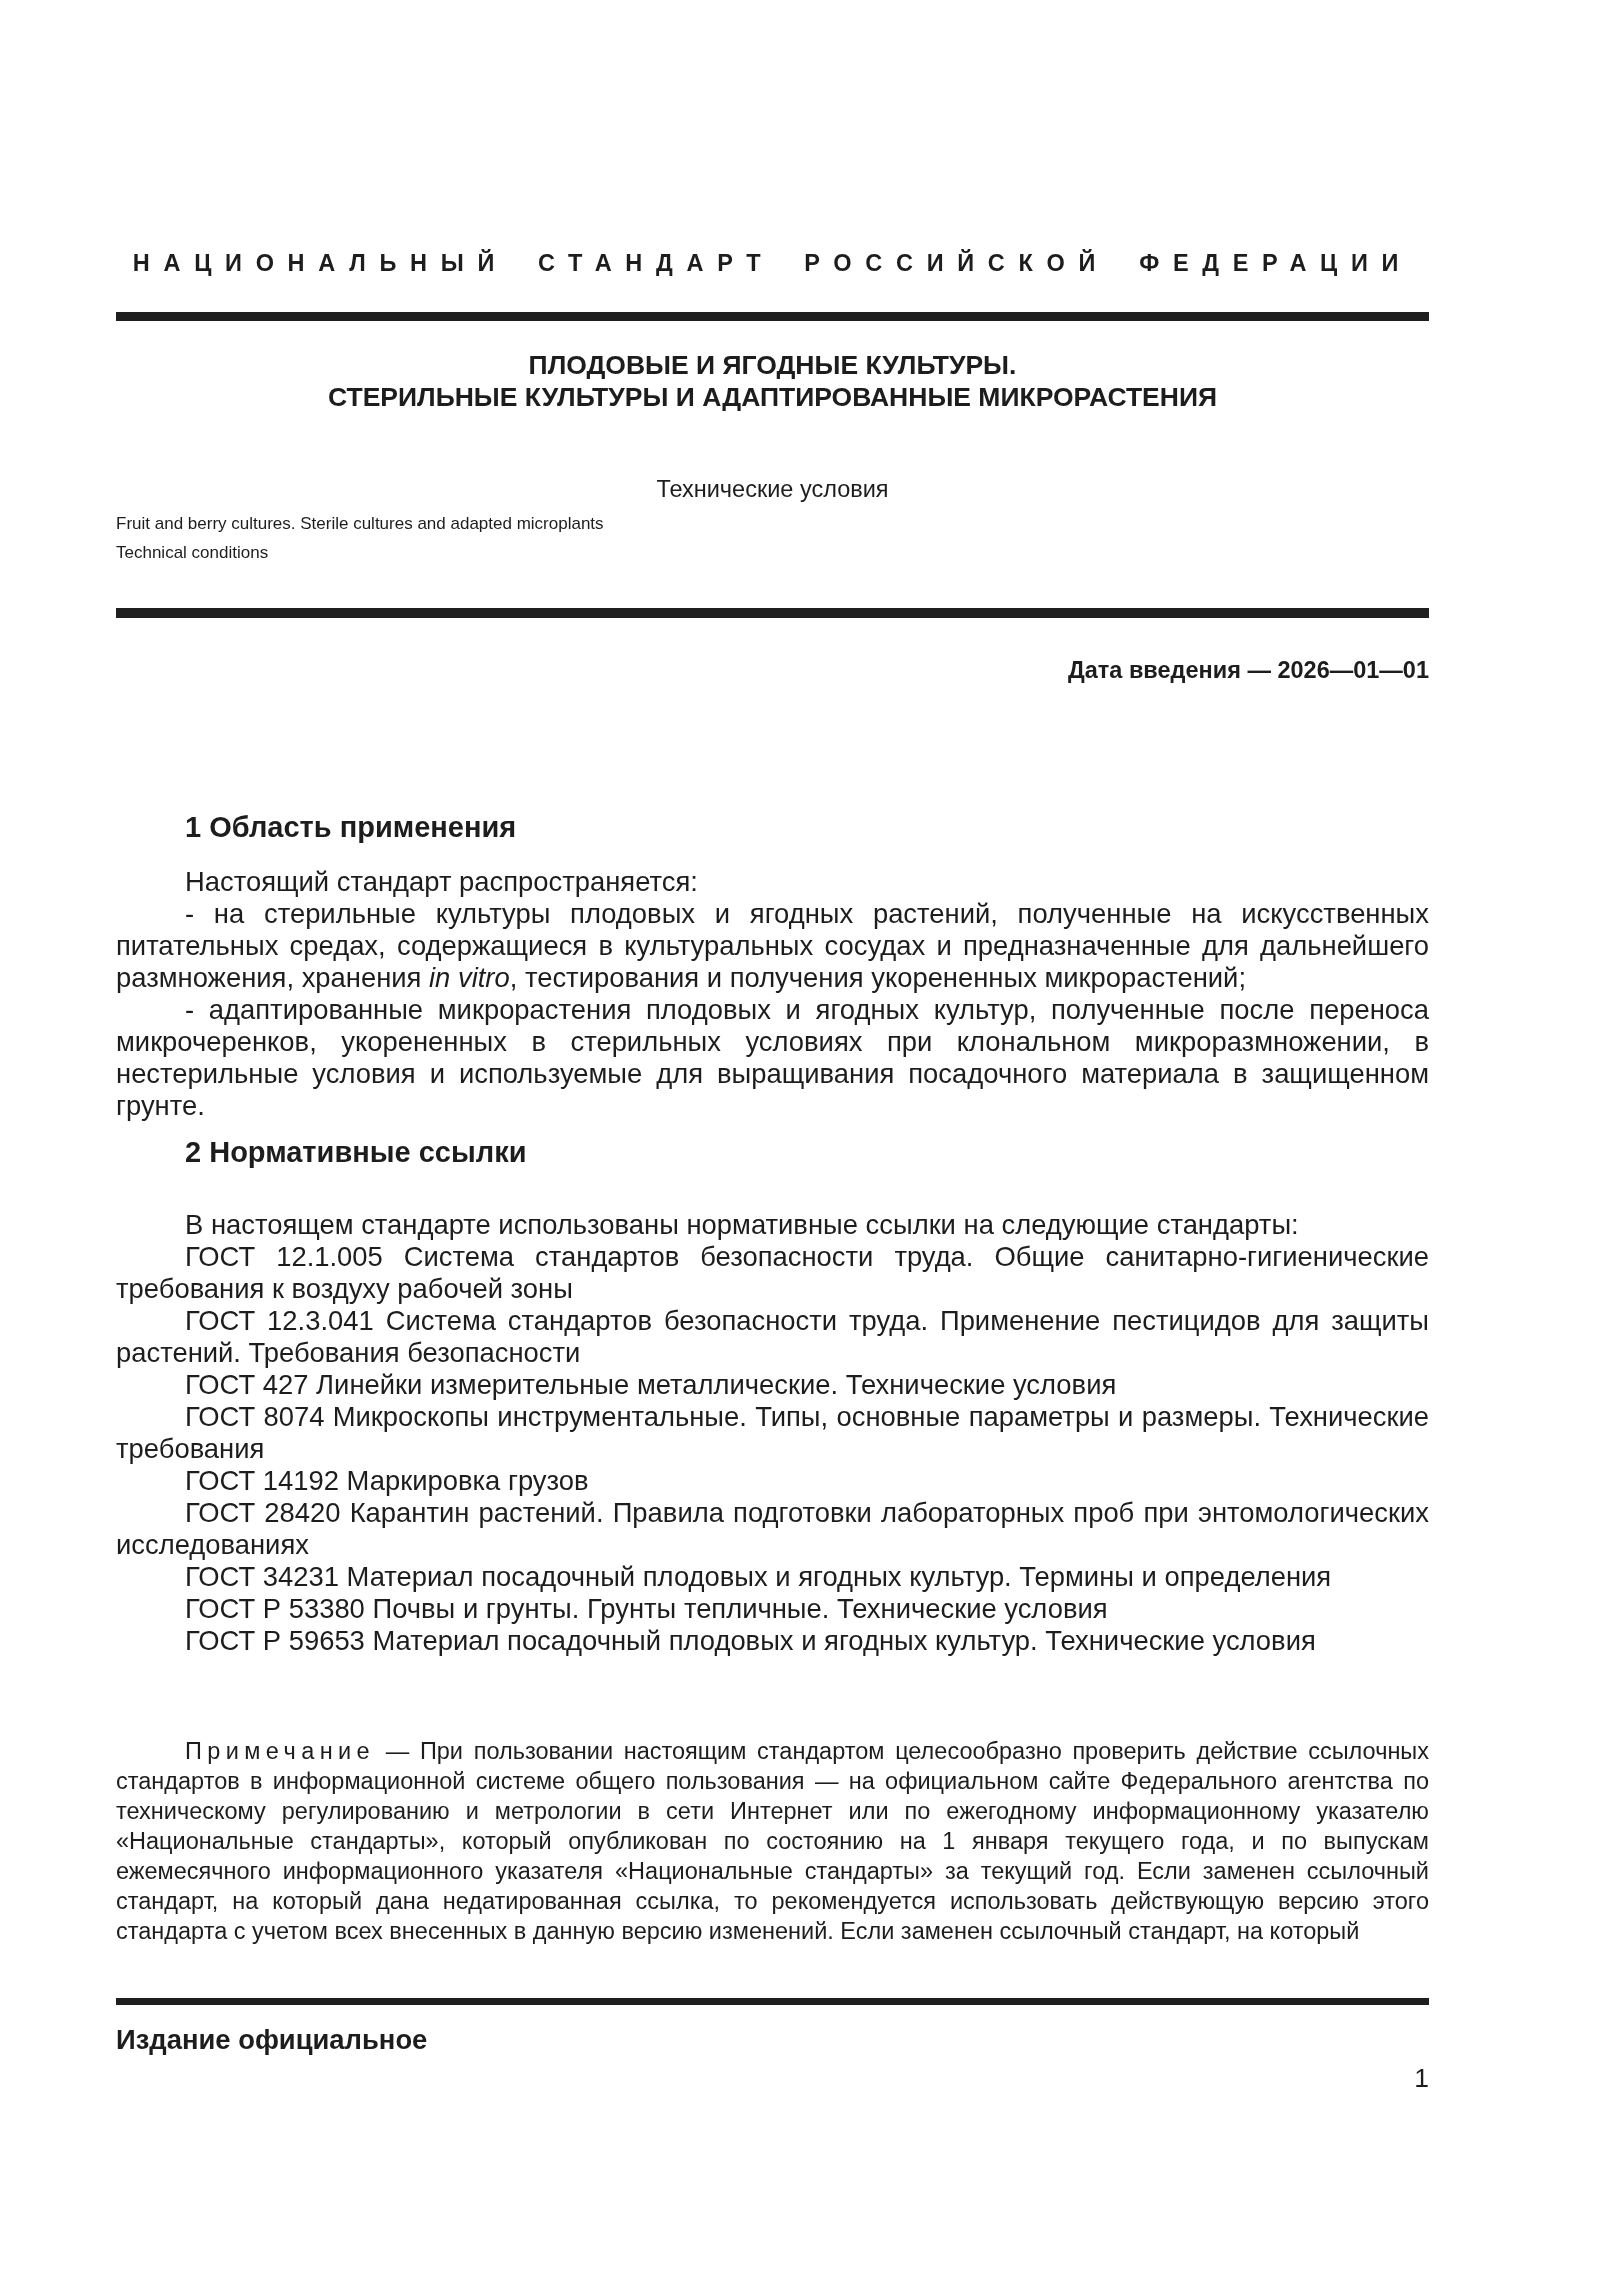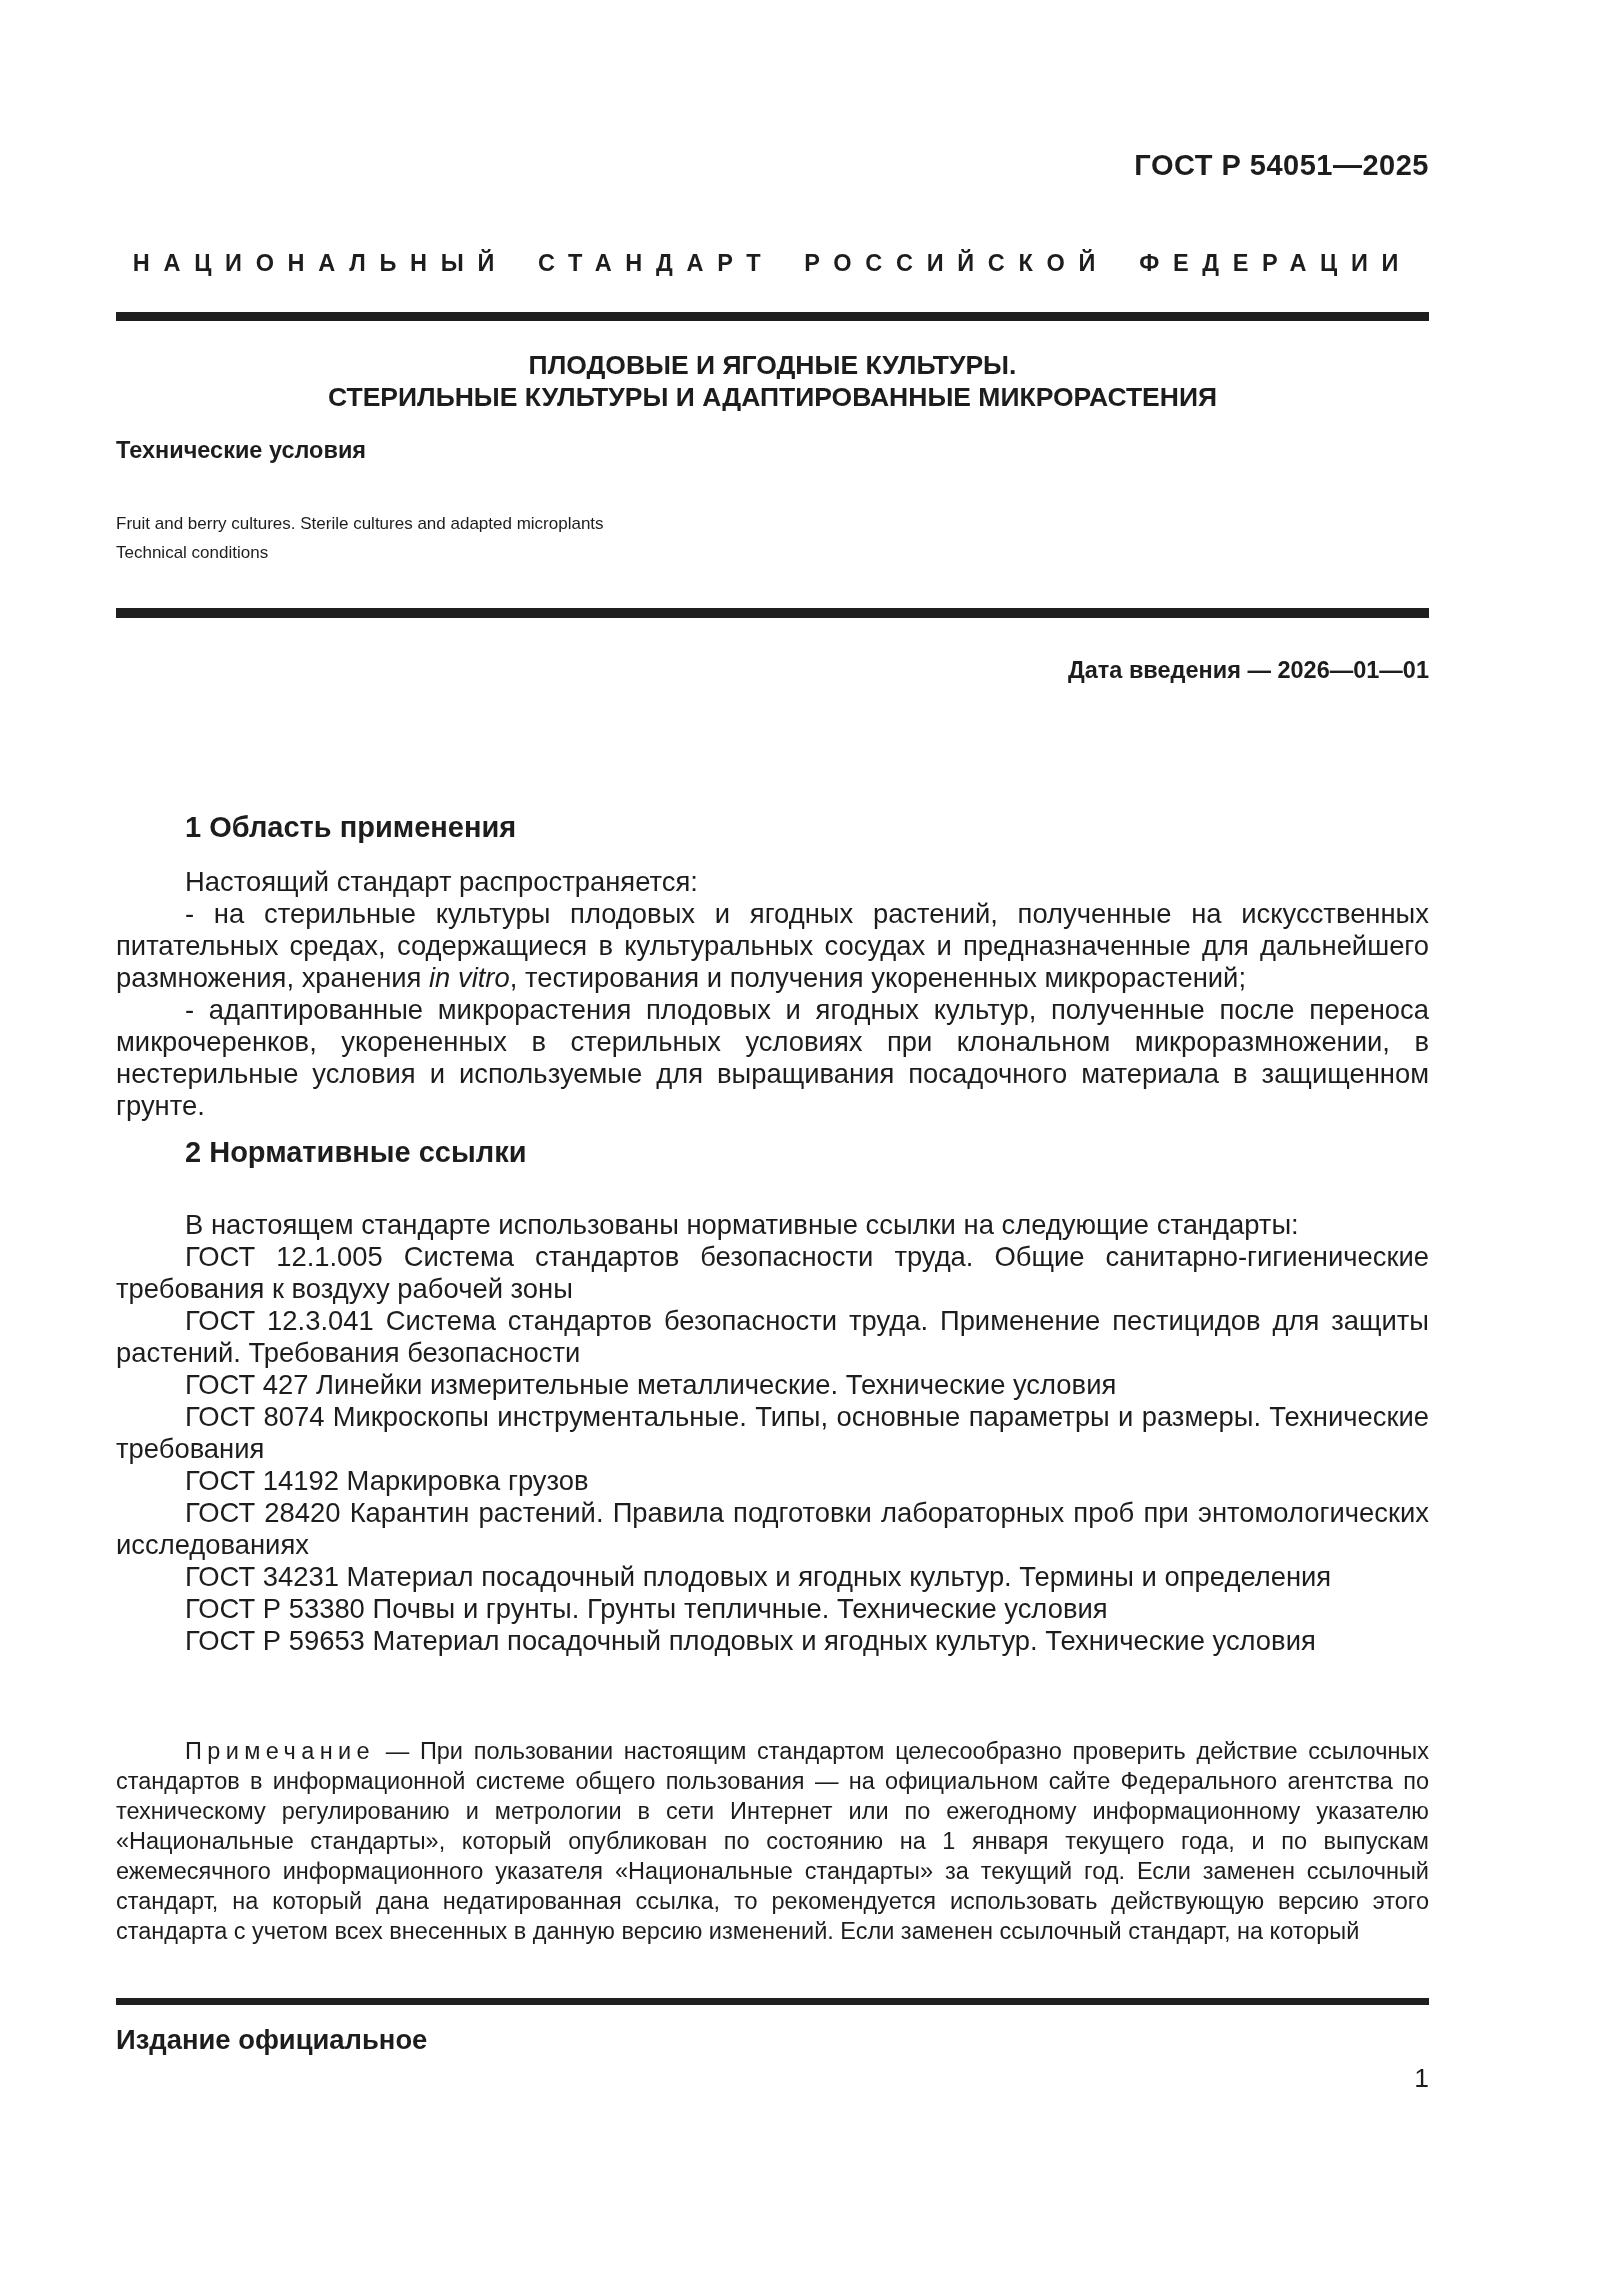--- a/index.html
+++ b/index.html
@@ -42,24 +42,24 @@
   .rule-3 { top: 1998px; height: 6.9px; }
 
   .title-ru {
     top: 349px;
     text-align: center;
     font-size: 26.5px;
     font-weight: bold;
     line-height: 32px;
   }
   .title-sub {
-    top: 436px;
-    text-align: left;
+    top: 475px;
+    text-align: center;
     font-size: 23.5px;
-    font-weight: bold;
+    font-weight: normal;
     line-height: 29px;
   }
   .title-en {
     top: 509px;
     text-align: left;
     font-size: 17px;
     line-height: 29px;
   }
   .intro-date {
     top: 657px;
@@ -106,21 +106,20 @@
     font-size: 26.5px;
     line-height: 29px;
   }
   i { font-style: italic; margin-top: 48px; }
 </style>
 </head>
 <body>
 
 <div class="page">
 
-  <div class="abs doc-number">ГОСТ Р 54051—2025</div>
 
   <div class="abs std-type">НАЦИОНАЛЬНЫЙ СТАНДАРТ РОССИЙСКОЙ ФЕДЕРАЦИИ</div>
 
   <div class="rule rule-1"></div>
 
   <div class="abs title-ru">
     <div>ПЛОДОВЫЕ И ЯГОДНЫЕ КУЛЬТУРЫ.</div>
     <div>СТЕРИЛЬНЫЕ КУЛЬТУРЫ И АДАПТИРОВАННЫЕ МИКРОРАСТЕНИЯ</div>
   </div>
 

